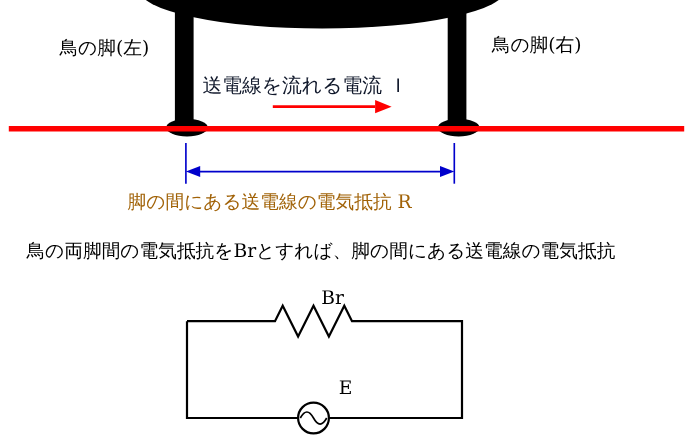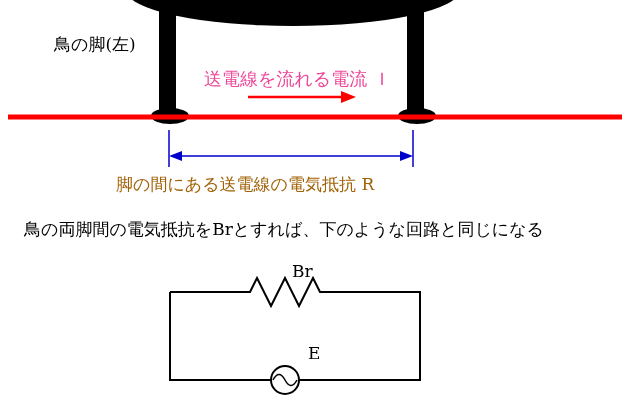--- a/index.html
+++ b/index.html
@@ -11,21 +11,21 @@
   }
   .stage { position: relative; width: 568px; height: 400px; text-decoration: underline; }
   .stage svg { position: absolute; left: 0; top: 0; }
   .lbl {
     position: absolute;
     font-size: 17px;
     color: #000000;
     white-space: nowrap;
     line-height: 1.2;
   }
-  .lbl.red  { color: #ec4899; font-size: 18px; margin-left: 20px; }
+  .lbl.red  { color: #0f172a; font-size: 18px; }
   .lbl.blue { color: #a16207; }
   .lbl.sym  { font-size: 17px; text-align: center; }
 </style>
 </head>
 <body>
 
 <div class="stage">
 
   <svg width="630" height="400" viewBox="0 0 630 400">
 
@@ -61,25 +61,26 @@
 
       <g>
         <circle cx="285" cy="380" r="14" fill="#ffffff"></circle>
         <path d="M 273 380 Q 279 369 285 380 Q 291 391 297 380" stroke-width="1.5"></path>
       </g>
     </g>
   </svg>
 
   <div class="lbl" style="left:54px; top:34px;">鳥の脚(左)</div>
 
+  <div class="lbl" style="left:447px; top:31px;">鳥の脚(右)</div>
 
   <div class="lbl red" style="left:184px; top:68px;">送電線を流れる電流 Ｉ</div>
 
   <div class="lbl blue" style="left:116px; top:174px;">脚の間にある送電線の電気抵抗 R</div>
 
 
-  <div class="lbl" style="left:24px; top:219px;">鳥の両脚間の電気抵抗をBrとすれば、下のような回路と同じになる</div>
+  <div class="lbl" style="left:24px; top:219px;">鳥の両脚間の電気抵抗をBrとすれば、脚の間にある送電線の電気抵抗</div>
 
   <div class="lbl sym" style="left:292px; top:261px;">Br</div>
 
   <div class="lbl sym" style="left:308px; top:343px;">E</div>
 
 </div>
 
 </body></html>

